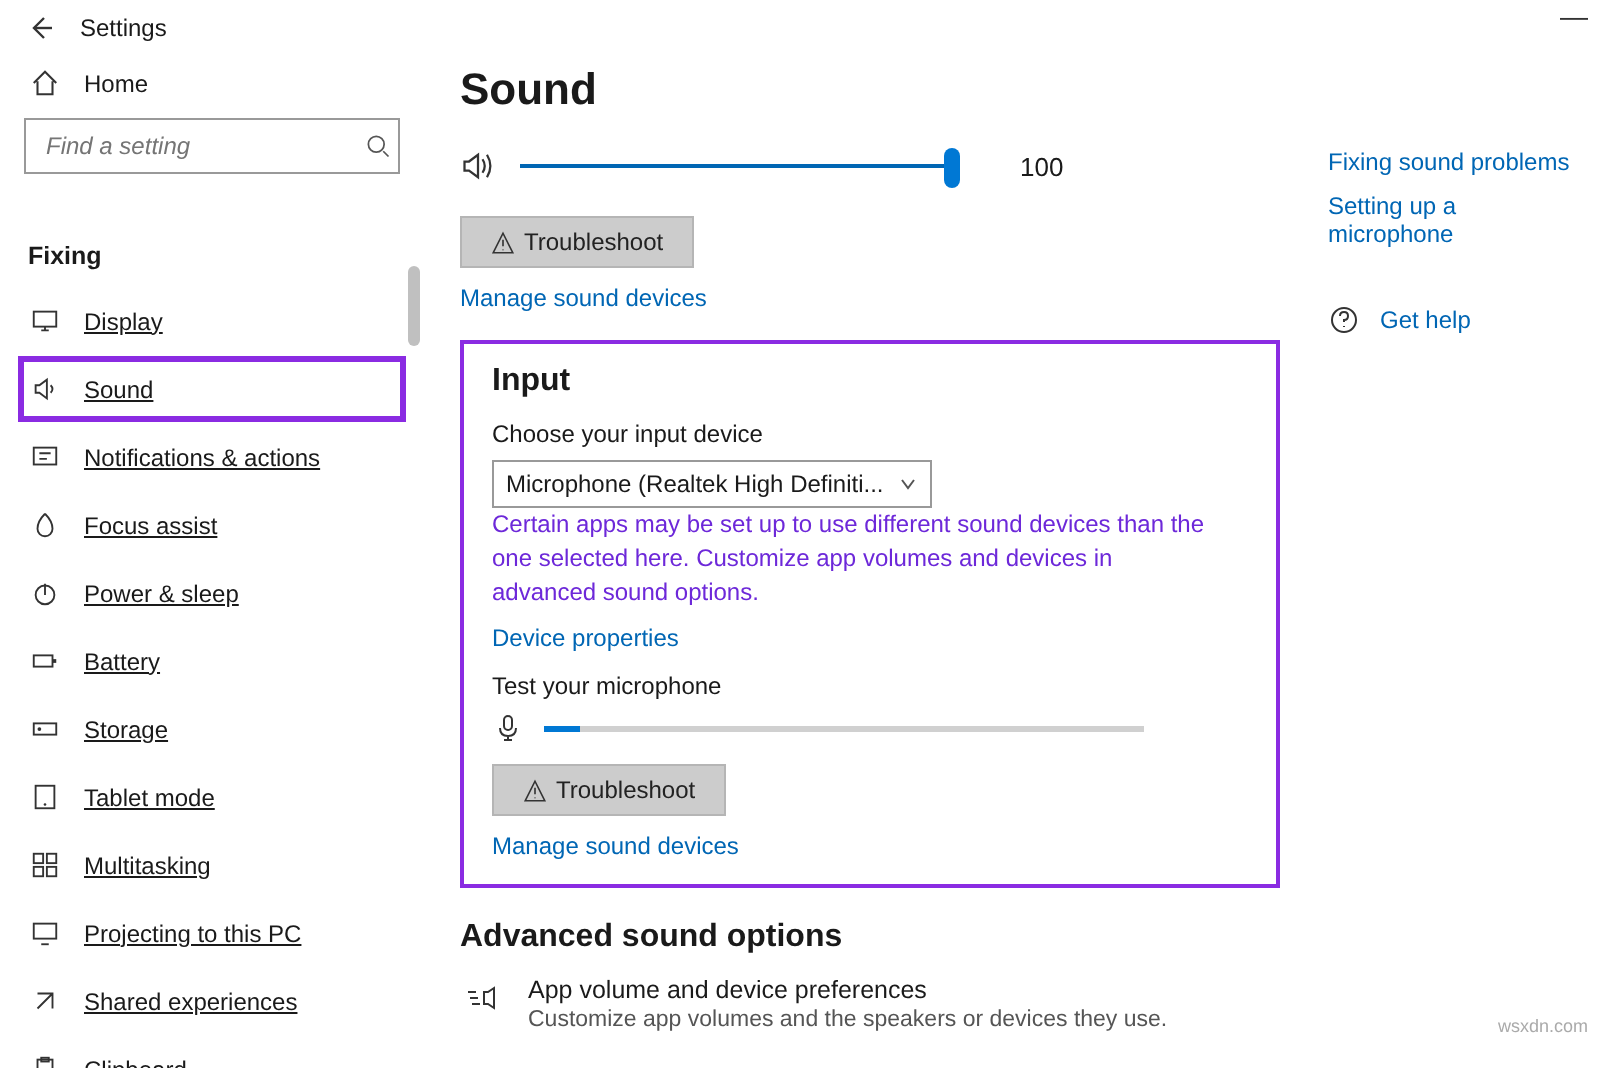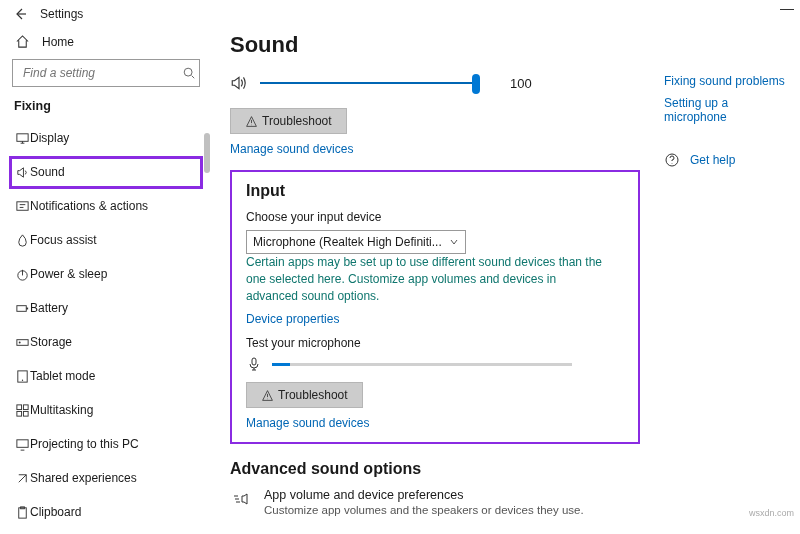--- a/index.html
+++ b/index.html
@@ -71,41 +71,44 @@
     display: flex;
     justify-content: center;
   }
   .searchbox {
     border: 1px solid #999;
     background: #fff;
     height: 28px;
     display: flex;
     align-items: center;
     padding: 0 6px 0 8px;
-    margin: 0 2px 8px 2px;
+    margin: 0 2px 30px 2px;
   }
   .searchbox input {
     border: none;
     outline: none;
     flex: 1;
     font-size: 12px;
     background: transparent;
     font-style: italic;
     color: #555;
   }
   .section-header {
     font-weight: 600;
     font-size: 12.5px;
     padding: 4px 4px 10px 4px;
   }
   .nav-item {
     display: flex;
+    align-items: center;
+    gap: 12px;
     padding: 8px 4px;
     margin: 0 0 3px 0;
     cursor: default;
+    text-decoration: underline;
   }
   .nav-item .icon {
     width: 16px;
     display: flex;
     justify-content: center;
     color: #333;
   }
   .nav-item.highlight {
     outline: 3px solid #8a2be2;
     outline-offset: -2px;
@@ -194,21 +197,21 @@
     width: 220px;
     display: flex;
     align-items: center;
     justify-content: space-between;
     font-size: 12px;
     margin-bottom: 0;
     text-align: right;
   }
   .desc {
     font-size: 12px;
-    color: #0f766e;
+    color: #6d28d9;
     line-height: 1.4;
     margin-bottom: 8px;
     max-width: 360px;
   }
   .mic-row {
     display: flex;
     align-items: center;
     gap: 10px;
     margin: 6px 0 10px 0;
   }

